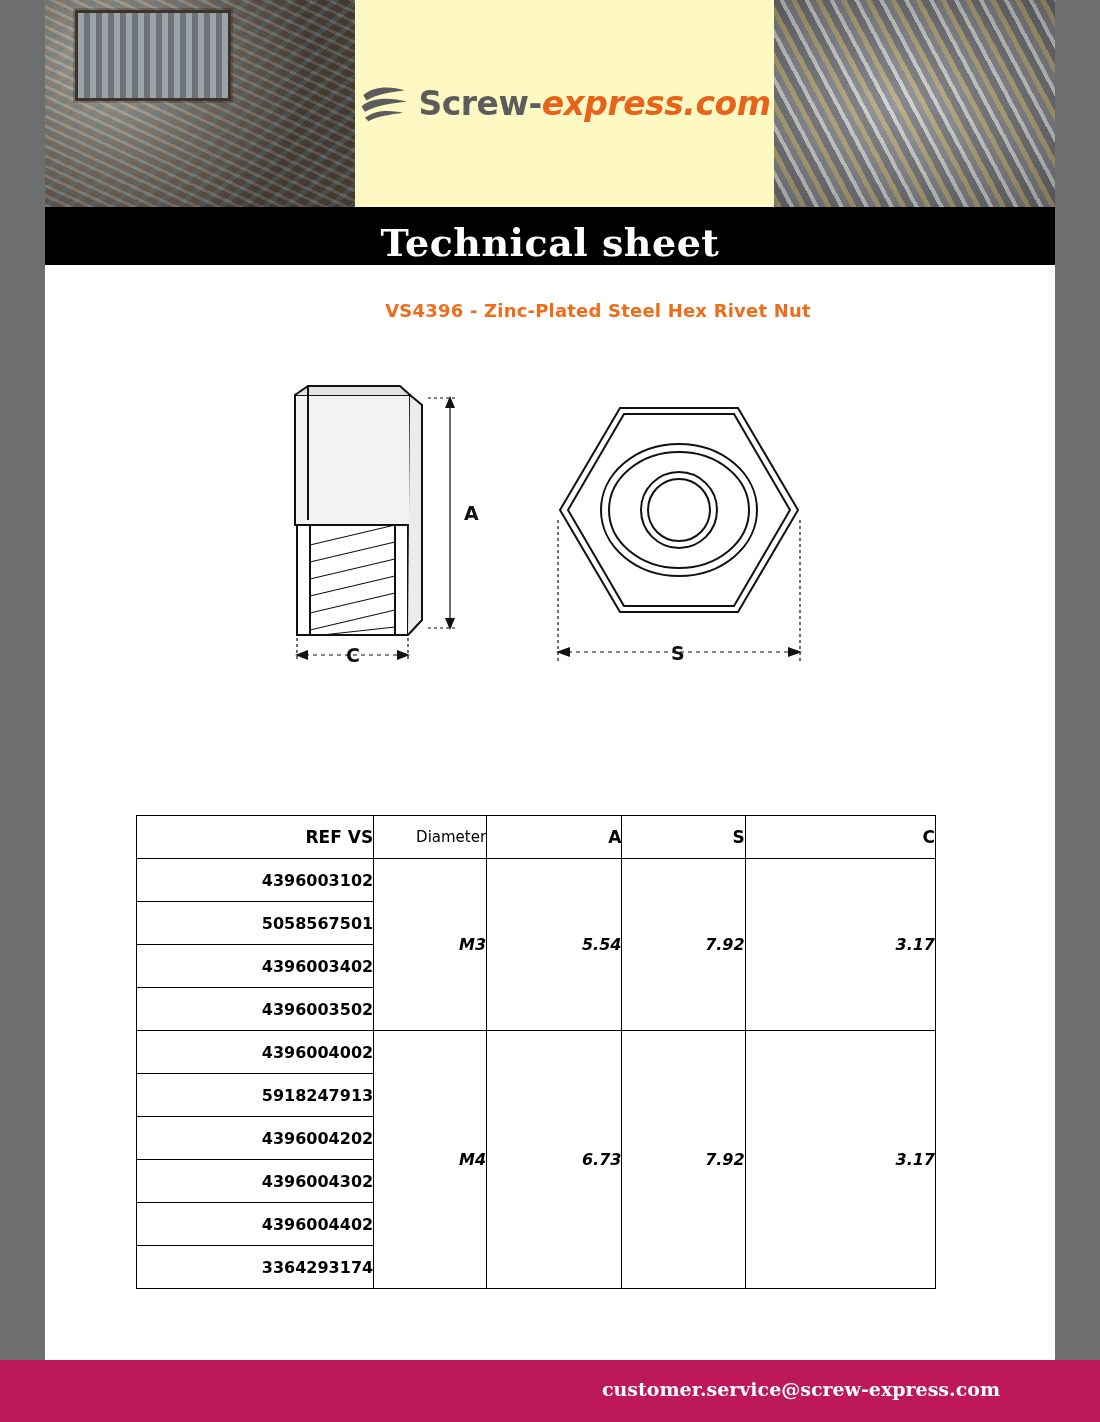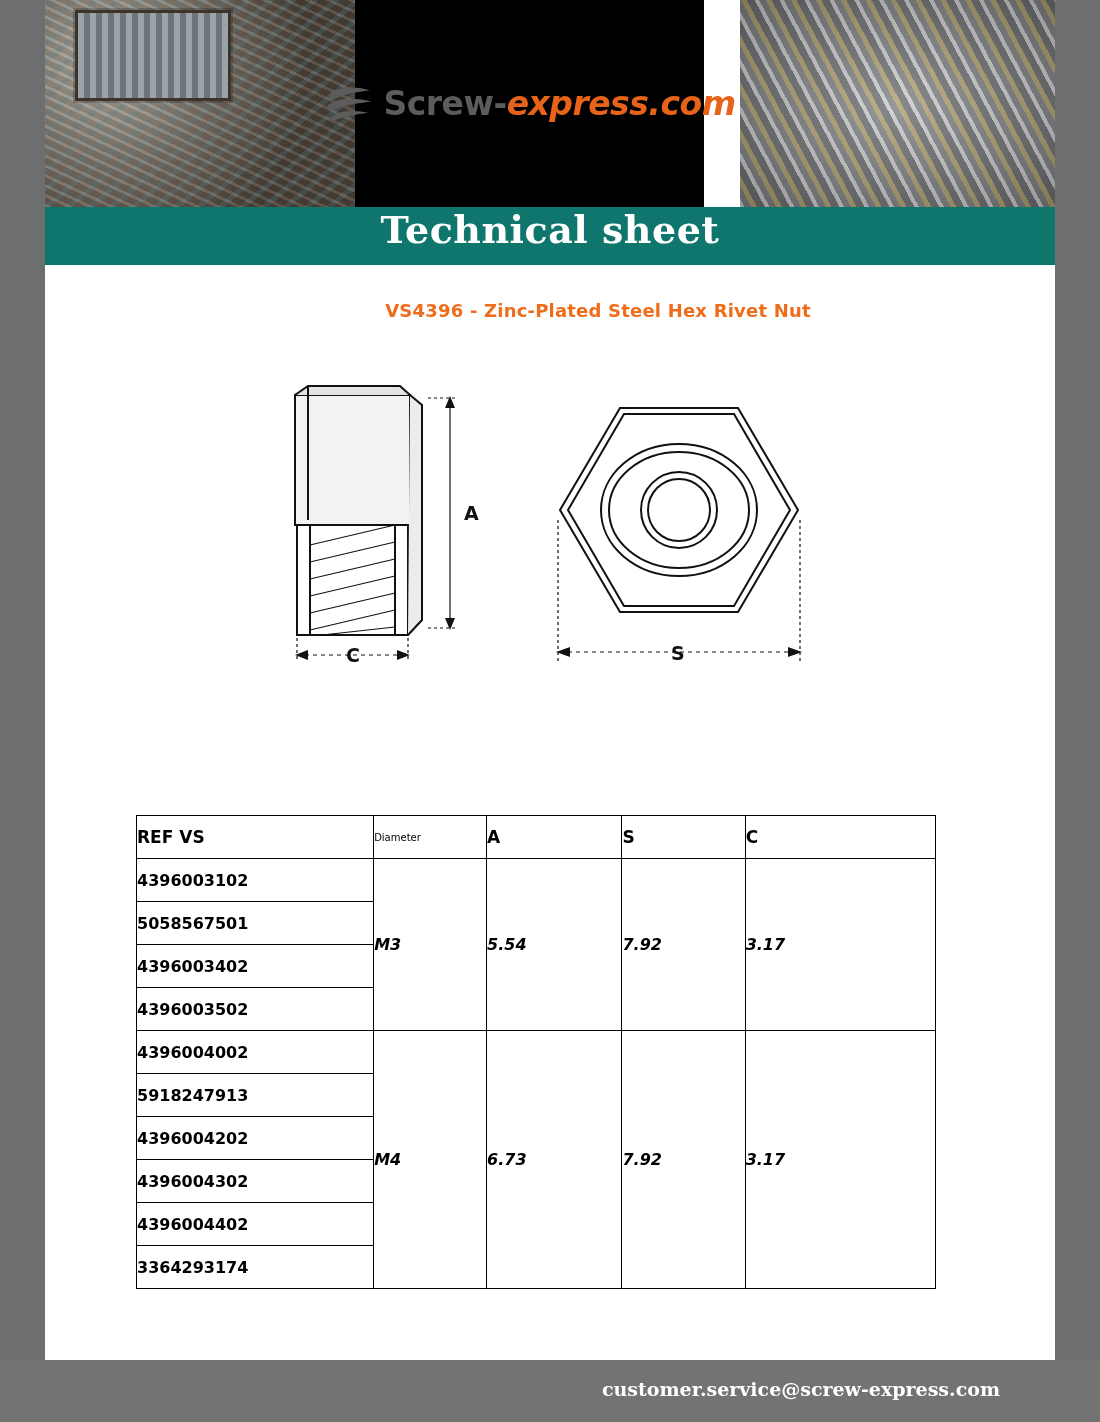--- a/index.html
+++ b/index.html
@@ -94,23 +94,23 @@
     content: "";
     position: absolute;
     inset: 0;
     background: radial-gradient(ellipse at 50% 50%, rgba(255,255,255,0.18), rgba(0,0,0,0.25));
   }
 
   .logo-wrap {
     position: absolute;
     left: 310px;
     top: 0;
-    width: 349px;
+    width: 419px;
     height: 207px;
-    background: #000000;
+    background: #fef9c3;
     display: flex;
     align-items: center;
     justify-content: center;
     gap: 8px;
   }
   .logo-swoosh {
     width: 52px;
     height: 52px;
     flex: none;
   }
@@ -124,23 +124,23 @@
   .logo-text .part-a { color: #5c5c5c; }
   .logo-text .part-b { color: #e8631a; font-style: italic; }
 
   
   .banner {
     position: absolute;
     left: 45px;
     top: 207px;
     width: 1010px;
     height: 58px;
-    background: #0f766e;
+    background: #000000;
     display: flex;
-    align-items: flex-start;
+    align-items: flex-end;
     justify-content: center;
   }
   .banner-title {
     color: #ffffff;
     font-family: "DejaVu Serif", serif;
     font-weight: bold;
     font-size: 38px;
     letter-spacing: 0.5px;
   }
 
@@ -174,47 +174,47 @@
     top: 815px;
     width: 800px;
   }
   table.spec {
     border-collapse: collapse;
     width: 800px;
     table-layout: fixed;
   }
   table.spec th, table.spec td {
     border: 1px solid #000000;
-    text-align: left;
+    text-align: right;
     vertical-align: middle;
     font-size: 16px;
     color: #000000;
     height: 42px;
     padding: 0;
   }
   table.spec th {
     font-weight: bold;
     font-size: 17px;
   }
   table.spec th.col-ref { width: 232px; }
-  table.spec th.col-dia { width: 110px; font-weight: normal; font-size: 10px; }
+  table.spec th.col-dia { width: 110px; font-weight: normal; font-size: 15px; }
   table.spec th.col-a { width: 132px; }
   table.spec th.col-s { width: 120px; }
   table.spec th.col-c { width: 186px; }
   td.ref { font-weight: bold; font-size: 16px; }
   td.merged { font-weight: bold; font-size: 16px; font-style: italic; }
 
   
   .footer {
     position: absolute;
     left: 0;
     bottom: 0;
     width: 1100px;
     height: 62px;
-    background: #737373;
+    background: #be185d;
     text-decoration: underline;
   }
   .footer-inner {
     position: absolute;
     left: 45px;
     right: 45px;
     top: 0;
     height: 62px;
   }
   .footer-email {

